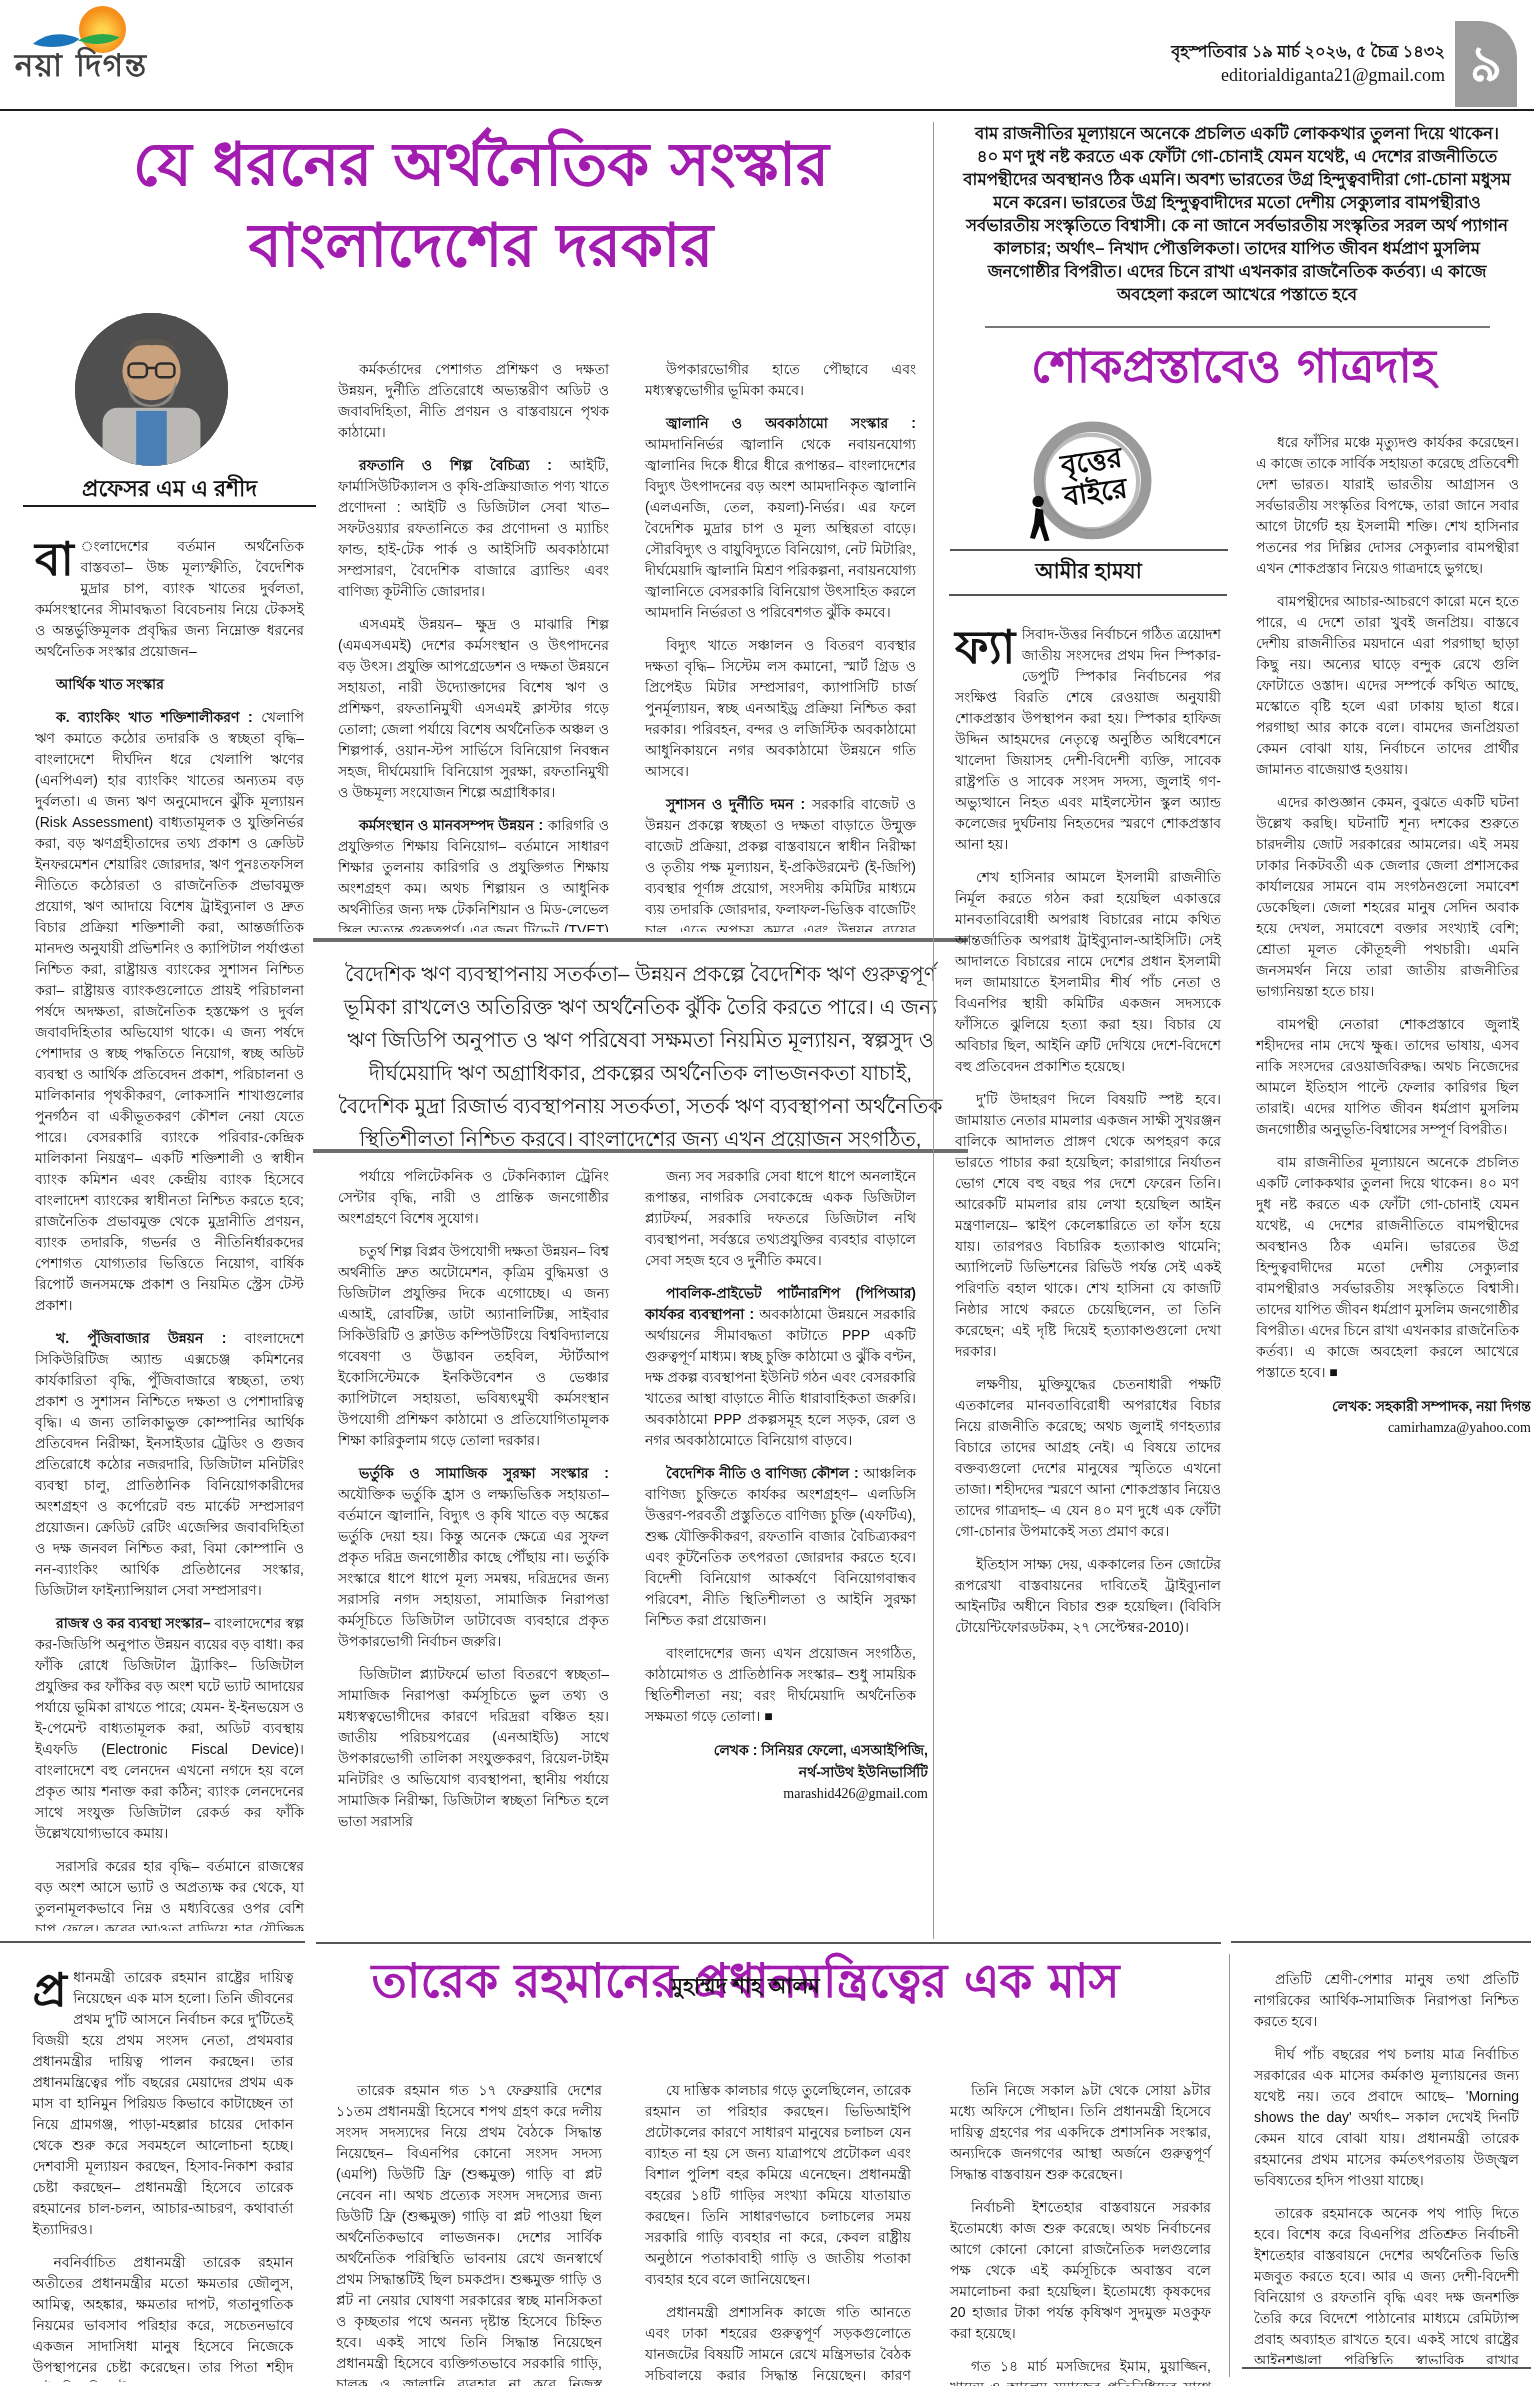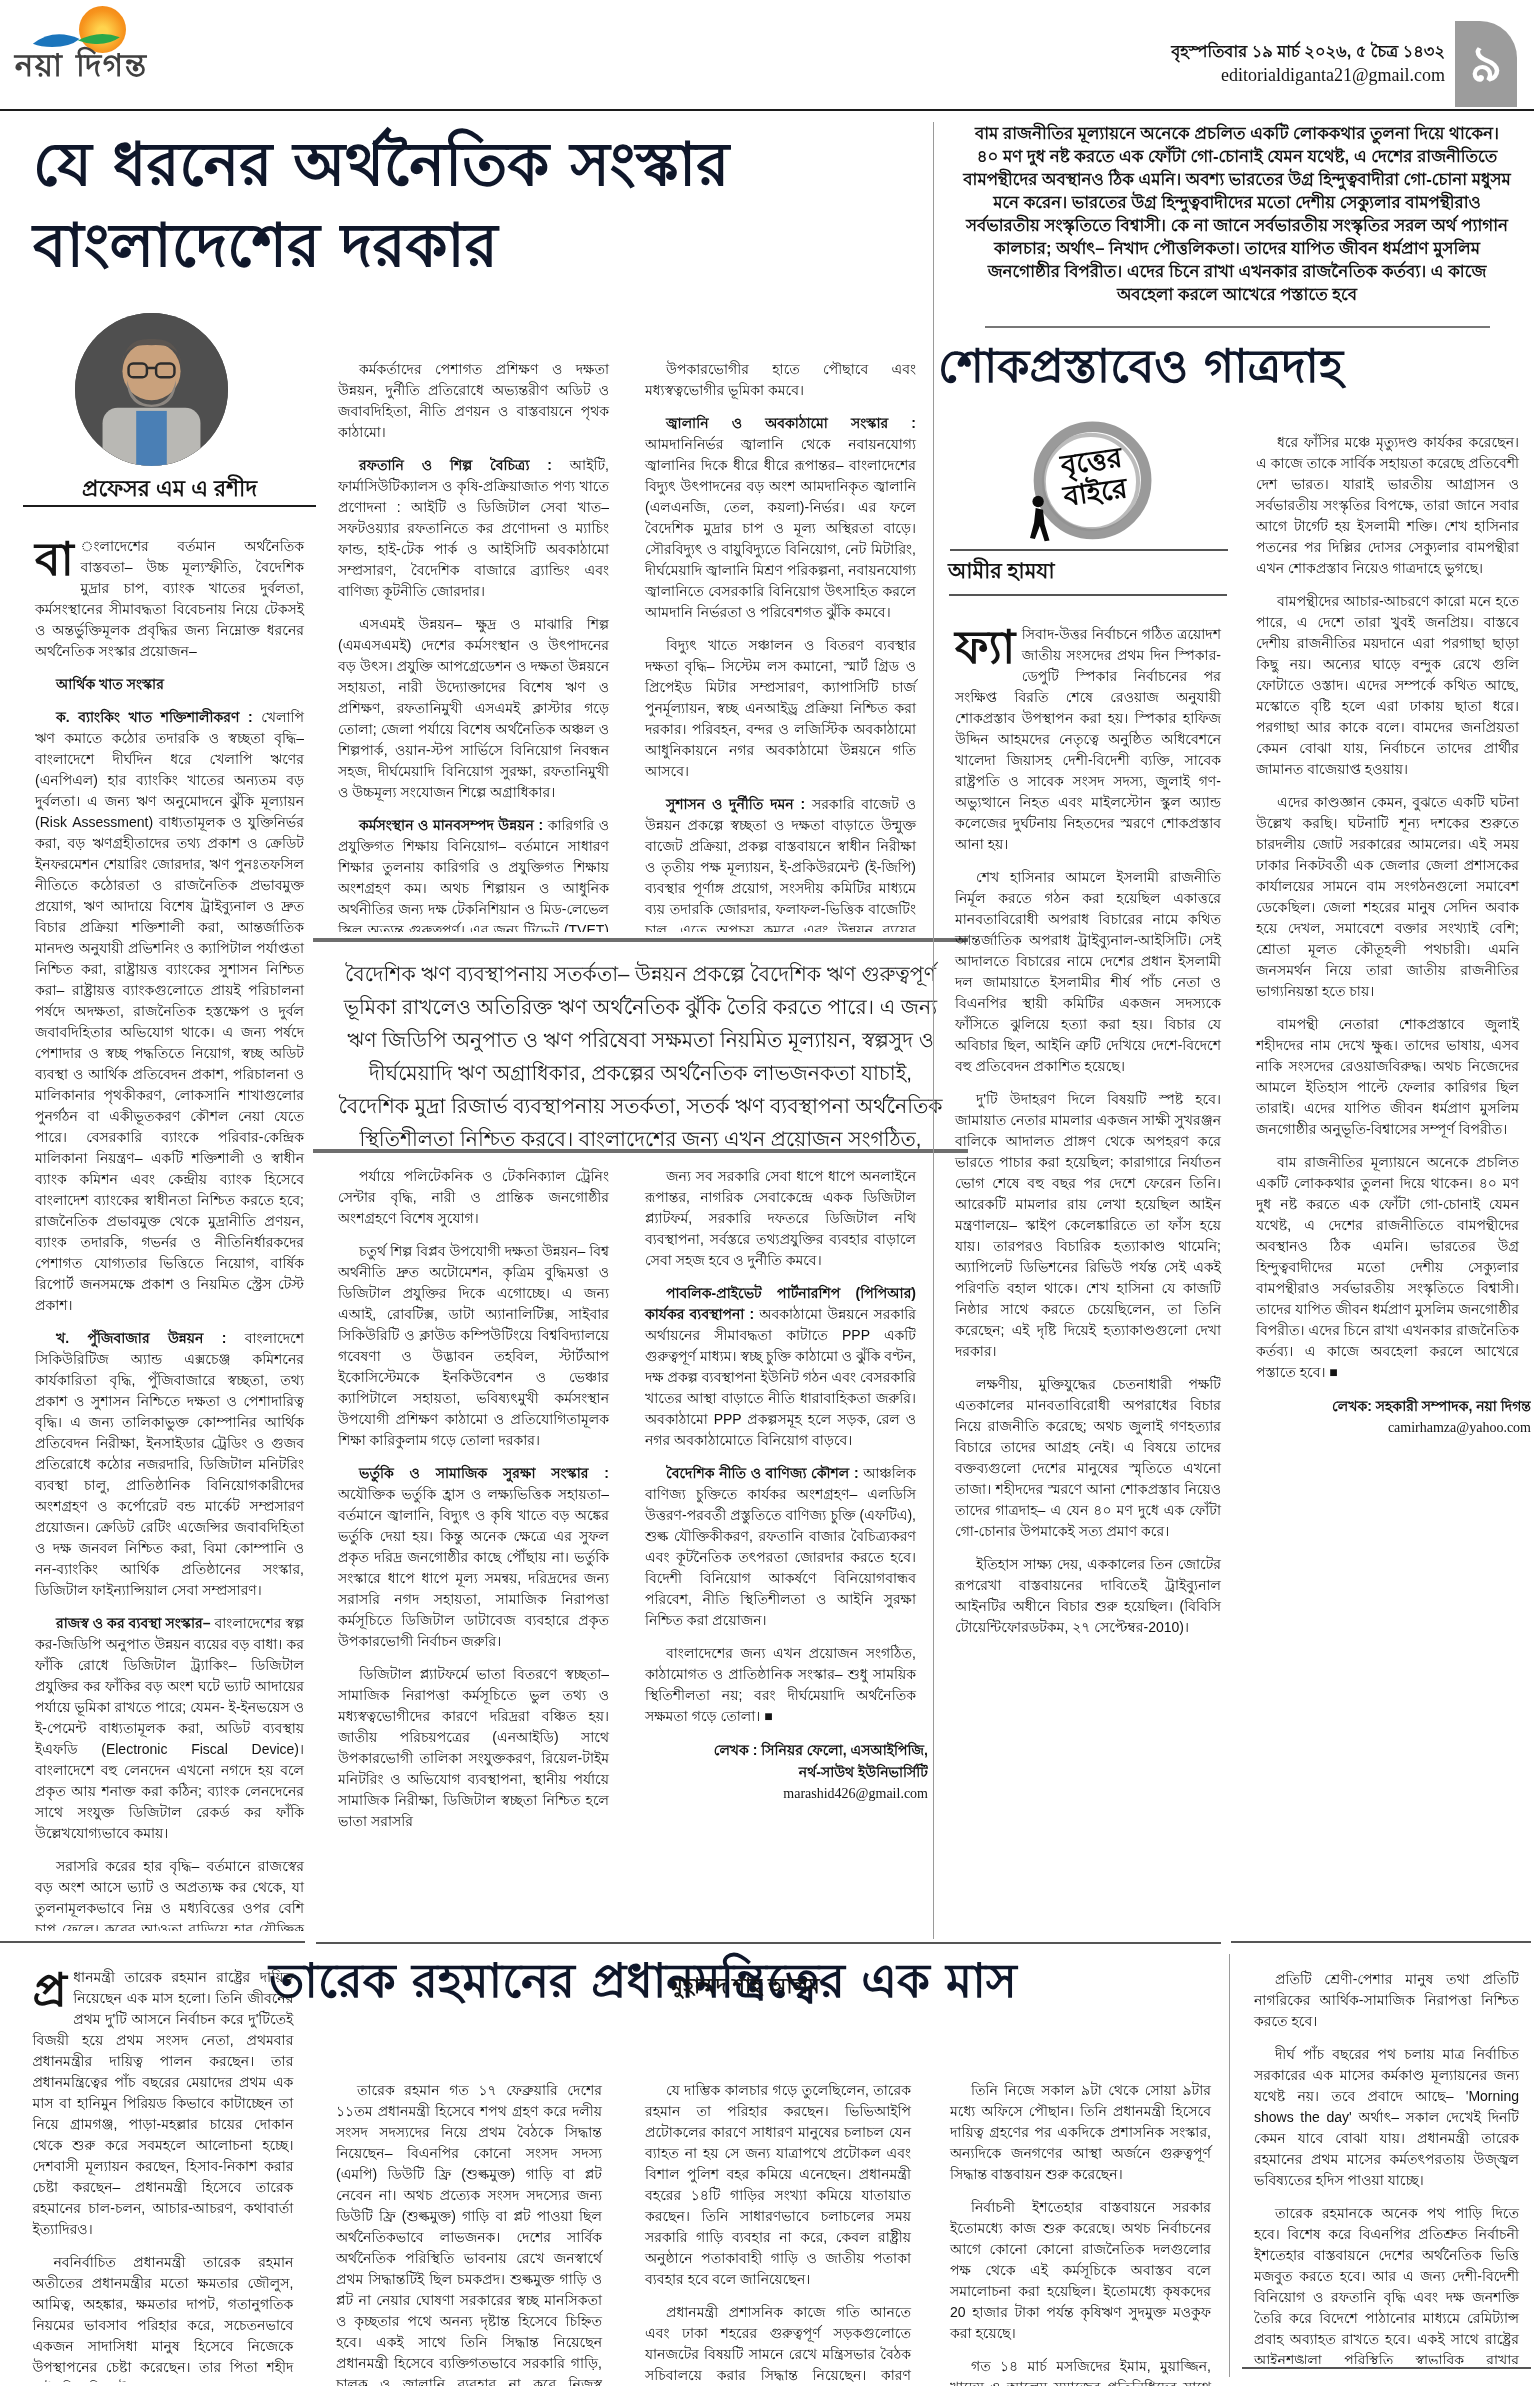--- a/index.html
+++ b/index.html
@@ -17,39 +17,39 @@
   #logo-sun{position:absolute;left:64px;top:1.6px;width:47px;height:47px;border-radius:50%;
             background:radial-gradient(circle at 50% 55%,#ffd34d 15%,#f7941d 60%,#ef7c12 100%);}
   #dateline{right:90px;top:39px;text-align:right;line-height:24.4px;}
   #date-text{font-size:16.3px;font-weight:bold;}
   #email-text{font-size:18px;font-family:"Liberation Serif","DejaVu Serif",serif;}
   #pagenum-box{right:18px;top:21px;width:62px;height:86px;background:#9c9c9c;
                border-radius:0 37px 0 0;display:flex;align-items:center;justify-content:center;}
   #pagenum{color:#fff;font-size:50px;font-weight:bold;line-height:1;}
 
   
-  .headline{font-family:"DejaVu Serif","Liberation Serif",serif;font-weight:bold;color:#0f172a;text-align:left;}
+  .headline{font-family:"DejaVu Serif","Liberation Serif",serif;font-weight:bold;color:#a21caf;text-align:center;}
   #main-headline{left:33px;top:124px;width:896px;font-size:60px;line-height:81px;}
   #circle-headline{left:938px;top:337px;width:591px;font-size:46px;line-height:59px;}
   #bottom-headline{left:269px;top:1949px;width:953px;font-size:47px;line-height:64px;}
 
   
   .col{position:absolute;font-size:14px;line-height:21px;text-align:justify;overflow:hidden;}
   .col p{margin:12px;text-indent:21px;}
   .col p.first{text-indent:0;}
   .col b{font-weight:bold;}
   .dropcap{float:left;font-size:46px;line-height:41px;font-weight:bold;padding:3.3px 6.5px 0 0;}
 
   #author-photo{left:75px;top:313px;width:153px;height:153px;border-radius:50%;overflow:hidden;background:#565656;}
   #main-author{left:23px;top:471px;width:293px;text-align:center;font-size:22px;font-weight:bold;}
   #standfirst{left:962px;top:122px;width:550px;font-size:16.7px;line-height:23px;font-weight:bold;text-align:center;}
   #quote-box{left:313px;top:938px;width:613px;height:174px;border-top:4.1px solid #6e6e6e;border-bottom:4.1px solid #6e6e6e;
              padding:16.3px 21px;font-size:20.4px;line-height:33px;text-align:center;color:#1b1b1b;overflow:hidden;}
   #circle-logo-block{left:943px;top:417px;width:291px;height:189px;text-align:center;}
-  #circle-author{left:948px;top:555px;width:281px;font-size:21px;font-weight:bold;}
+  #circle-author{left:948px;top:555px;width:281px;text-align:center;font-size:21px;font-weight:bold;}
   #bottom-byline{left:269px;top:1970px;width:953px;text-align:center;font-size:21px;font-weight:bold;}
 
   .credit{text-align:right;font-size:14px;line-height:22px;margin-top:4.9px;}
   .credit b{font-weight:bold;}
   .credit .em{font-family:"Liberation Serif","DejaVu Serif",serif;}
 </style>
 </head>
 <body>
 
 <div id="page">

